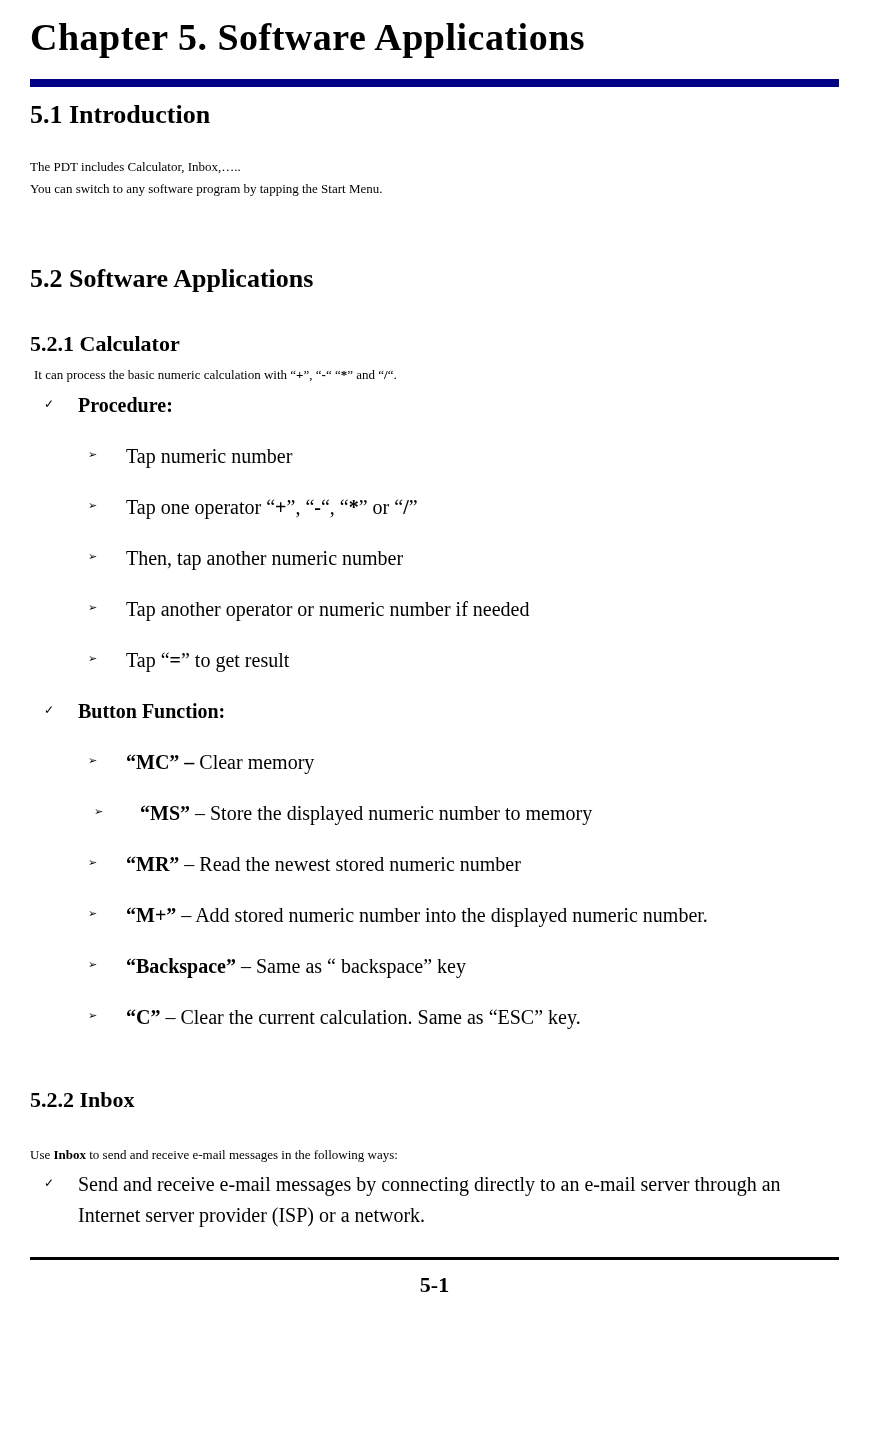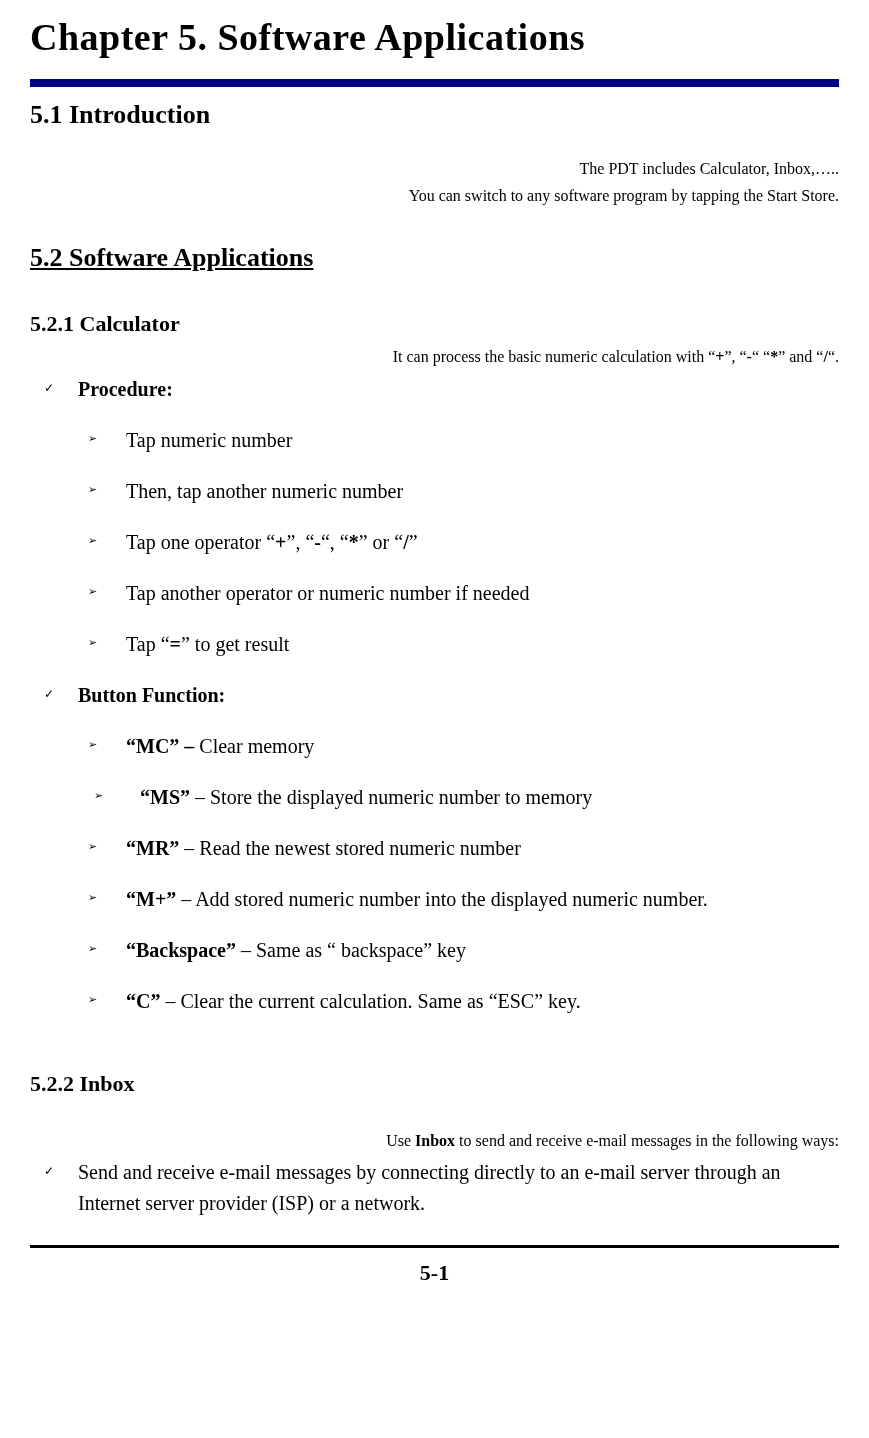--- a/index.html
+++ b/index.html
@@ -26,38 +26,36 @@
       background-color: #000087;
       border: none;
       margin: 0 0 6px 0;
     }
     h2.section {
       font-size: 26px;
       font-weight: bold;
       margin-top: 8px;
     }
     h2.section.spaced {
-      margin-top: 30px;
+      margin-top: 60px;
       margin-bottom: 28px;
-      text-decoration: underline;
     }
     h3.subsection {
       font-size: 22px;
       font-weight: bold;
       margin-top: 10px;
       margin-bottom: 4px;
     }
     h3.subsection.spaced {
       margin-top: 50px;
       margin-bottom: 28px;
     }
     p.body {
       margin: 2px 0;
-      font-size: 16px;
-      text-align: right;
+      font-size: 13px;
     }
     p.indent-small {
       margin-left: 4px;
     }
     ul.check-list,
     ul.arrow-list {
       list-style: none;
       padding-left: 0;
       margin: 4px 0;
     }
@@ -114,38 +112,38 @@
 <body>
 
 <h1 class="chapter-title">
   <span class="chapter-prefix">Chapter 5.</span><span>Software Applications</span>
 </h1>
 
 <hr class="rule-thick">
 
 <h2 class="section">5.1 Introduction</h2>
 <p class="body">The PDT includes Calculator, Inbox,…..</p>
-<p class="body">You can switch to any software program by tapping the Start Store.</p>
+<p class="body">You can switch to any software program by tapping the Start Menu.</p>
 
 <h2 class="section spaced">5.2 Software Applications</h2>
 
 <h3 class="subsection">5.2.1 Calculator</h3>
 <p class="body indent-small">
   <span>It can process the basic numeric calculation with “</span><span class="bold">+</span><span>”, “</span><span class="bold">-</span><span>“ “</span><span class="bold">*</span><span>” and “</span><span class="bold">/</span><span>“.</span>
 </p>
 
 <ul class="check-list">
   <li>
     <span class="bold">Procedure:</span>
     <ul class="arrow-list" style="margin-left:-48px;">
       <li>Tap numeric number</li>
-      <li>Then, tap another numeric number</li>
       <li>
         <span>Tap one operator “</span><span class="bold">+</span><span>”, “</span><span class="bold">-</span><span>“, “</span><span class="bold">*</span><span>” or “</span><span class="bold">/</span><span>”</span>
       </li>
+      <li>Then, tap another numeric number</li>
       <li>Tap another operator or numeric number if needed</li>
       <li>
         <span>Tap “</span><span class="bold">=</span><span>” to get result</span>
       </li>
     </ul>
   </li>
   <li>
     <span class="bold">Button Function:</span>
     <ul class="arrow-list" style="margin-left:-48px;">
       <li><span class="btn-label">“MC” – </span><span>Clear memory</span></li>

